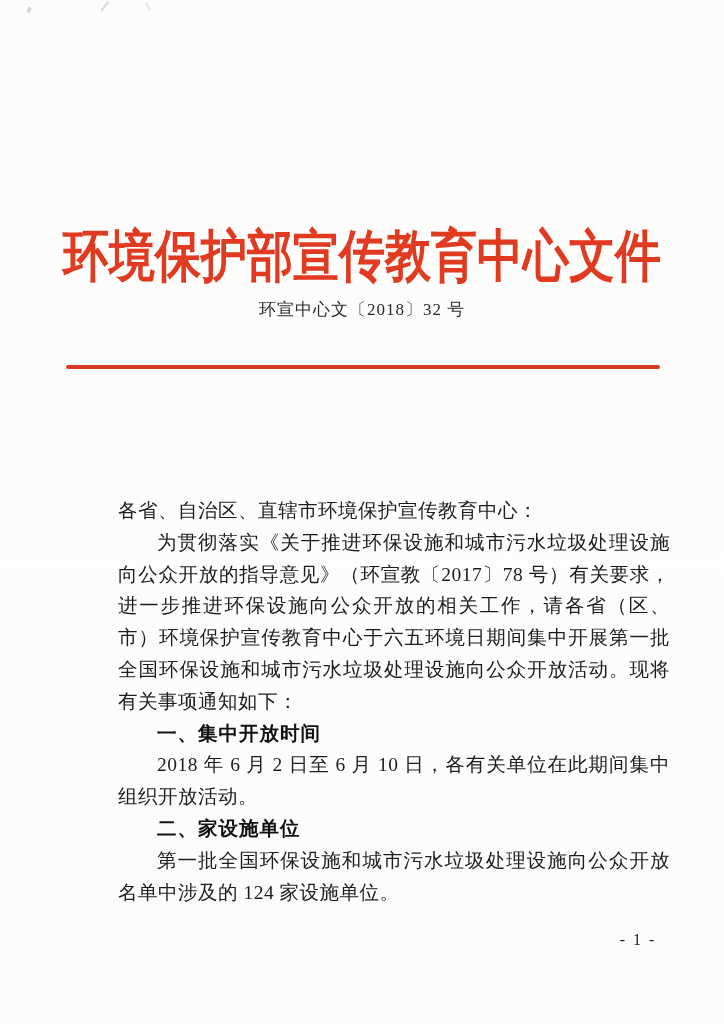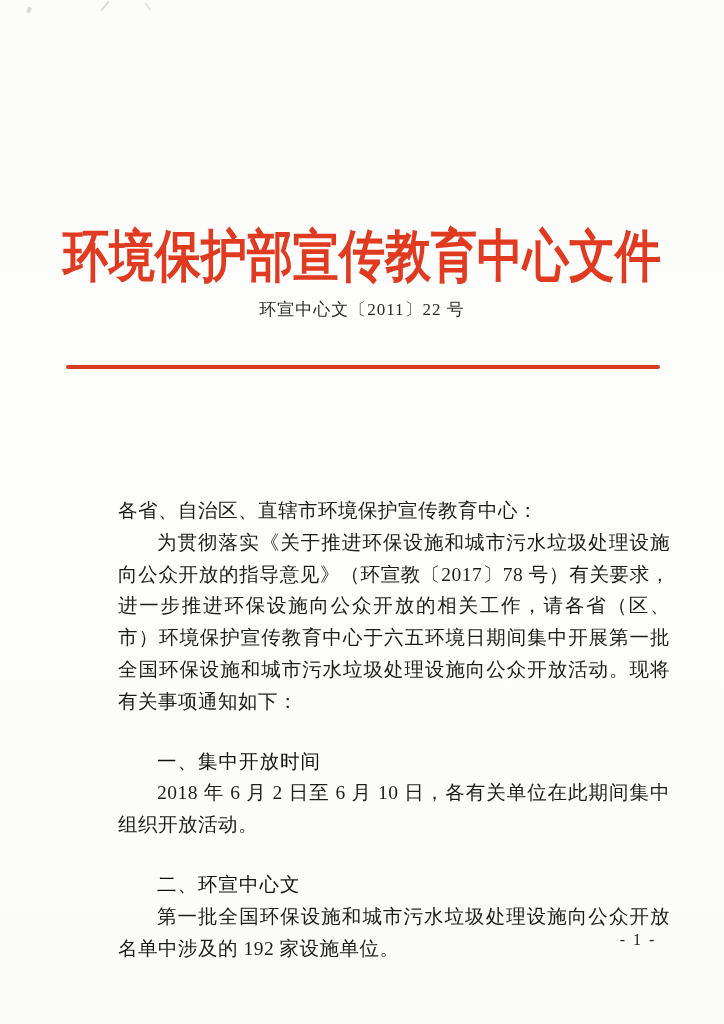--- a/index.html
+++ b/index.html
@@ -93,25 +93,24 @@
     letter-spacing: 0.5px;
   }
   .body-text p {
     margin: 0;
     text-indent: 2em;
   }
   .body-text p.salutation {
     text-indent: 0;
   }
   .body-text p.section-heading {
-    font-weight: normal;
+    font-weight: bold;
     font-family: "Liberation Sans", "DejaVu Sans", sans-serif;
     letter-spacing: 1px;
     color: #111;
-    margin-top: 28px;
   }
   .page-number {
     position: absolute;
     top: 931px;
     left: 608px;
     width: 60px;
     text-align: center;
     color: #222;
     font-size: 16px;
     letter-spacing: 2px;
@@ -122,29 +121,29 @@
 <body style="--header-red: #e03a21; --rule-red: #d93a21; --ink: #1c1c1c;">
 
 <div class="page">
 
   <div class="smudge smudge-1"></div>
   <div class="smudge smudge-2"></div>
   <div class="smudge smudge-3"></div>
 
   <div class="org-title">环境保护部宣传教育中心文件</div>
 
-  <div class="doc-number">环宣中心文〔2011〕22 号</div>
+  <div class="doc-number">环宣中心文〔2018〕32 号</div>
 
   <div class="red-rule"></div>
 
 
   <div class="body-text">
     <p class="salutation">各省、自治区、直辖市环境保护宣传教育中心：</p>
     <p>为贯彻落实《关于推进环保设施和城市污水垃圾处理设施向公众开放的指导意见》（环宣教〔2017〕78 号）有关要求，进一步推进环保设施向公众开放的相关工作，请各省（区、市）环境保护宣传教育中心于六五环境日期间集中开展第一批全国环保设施和城市污水垃圾处理设施向公众开放活动。现将有关事项通知如下：</p>
     <p class="section-heading">一、集中开放时间</p>
     <p>2018 年 6 月 2 日至 6 月 10 日，各有关单位在此期间集中组织开放活动。</p>
-    <p class="section-heading">二、环宣中心文</p>
-    <p>第一批全国环保设施和城市污水垃圾处理设施向公众开放名单中涉及的 192 家设施单位。</p>
+    <p class="section-heading">二、家设施单位</p>
+    <p>第一批全国环保设施和城市污水垃圾处理设施向公众开放名单中涉及的 124 家设施单位。</p>
   </div>
 
   <div class="page-number">- 1 -</div>
 
 </div>
 
 </body></html>

